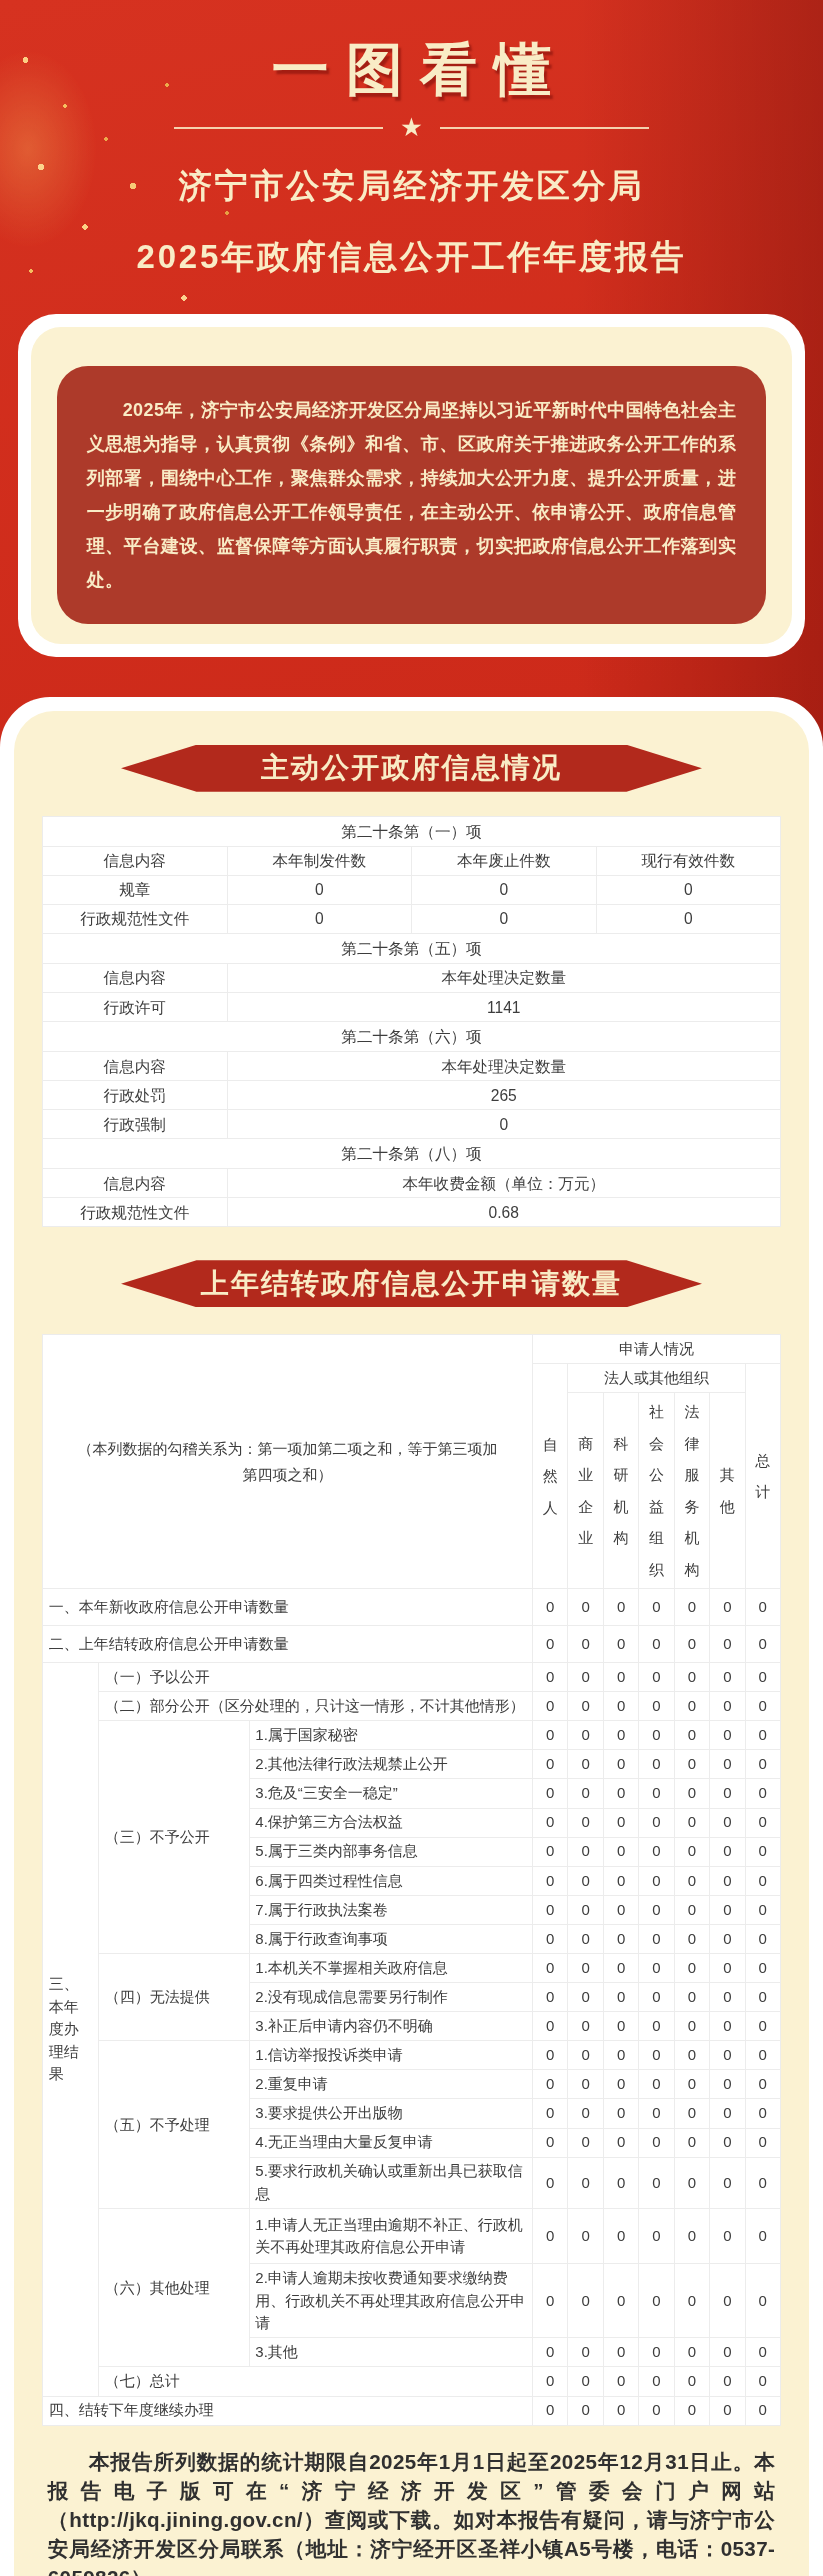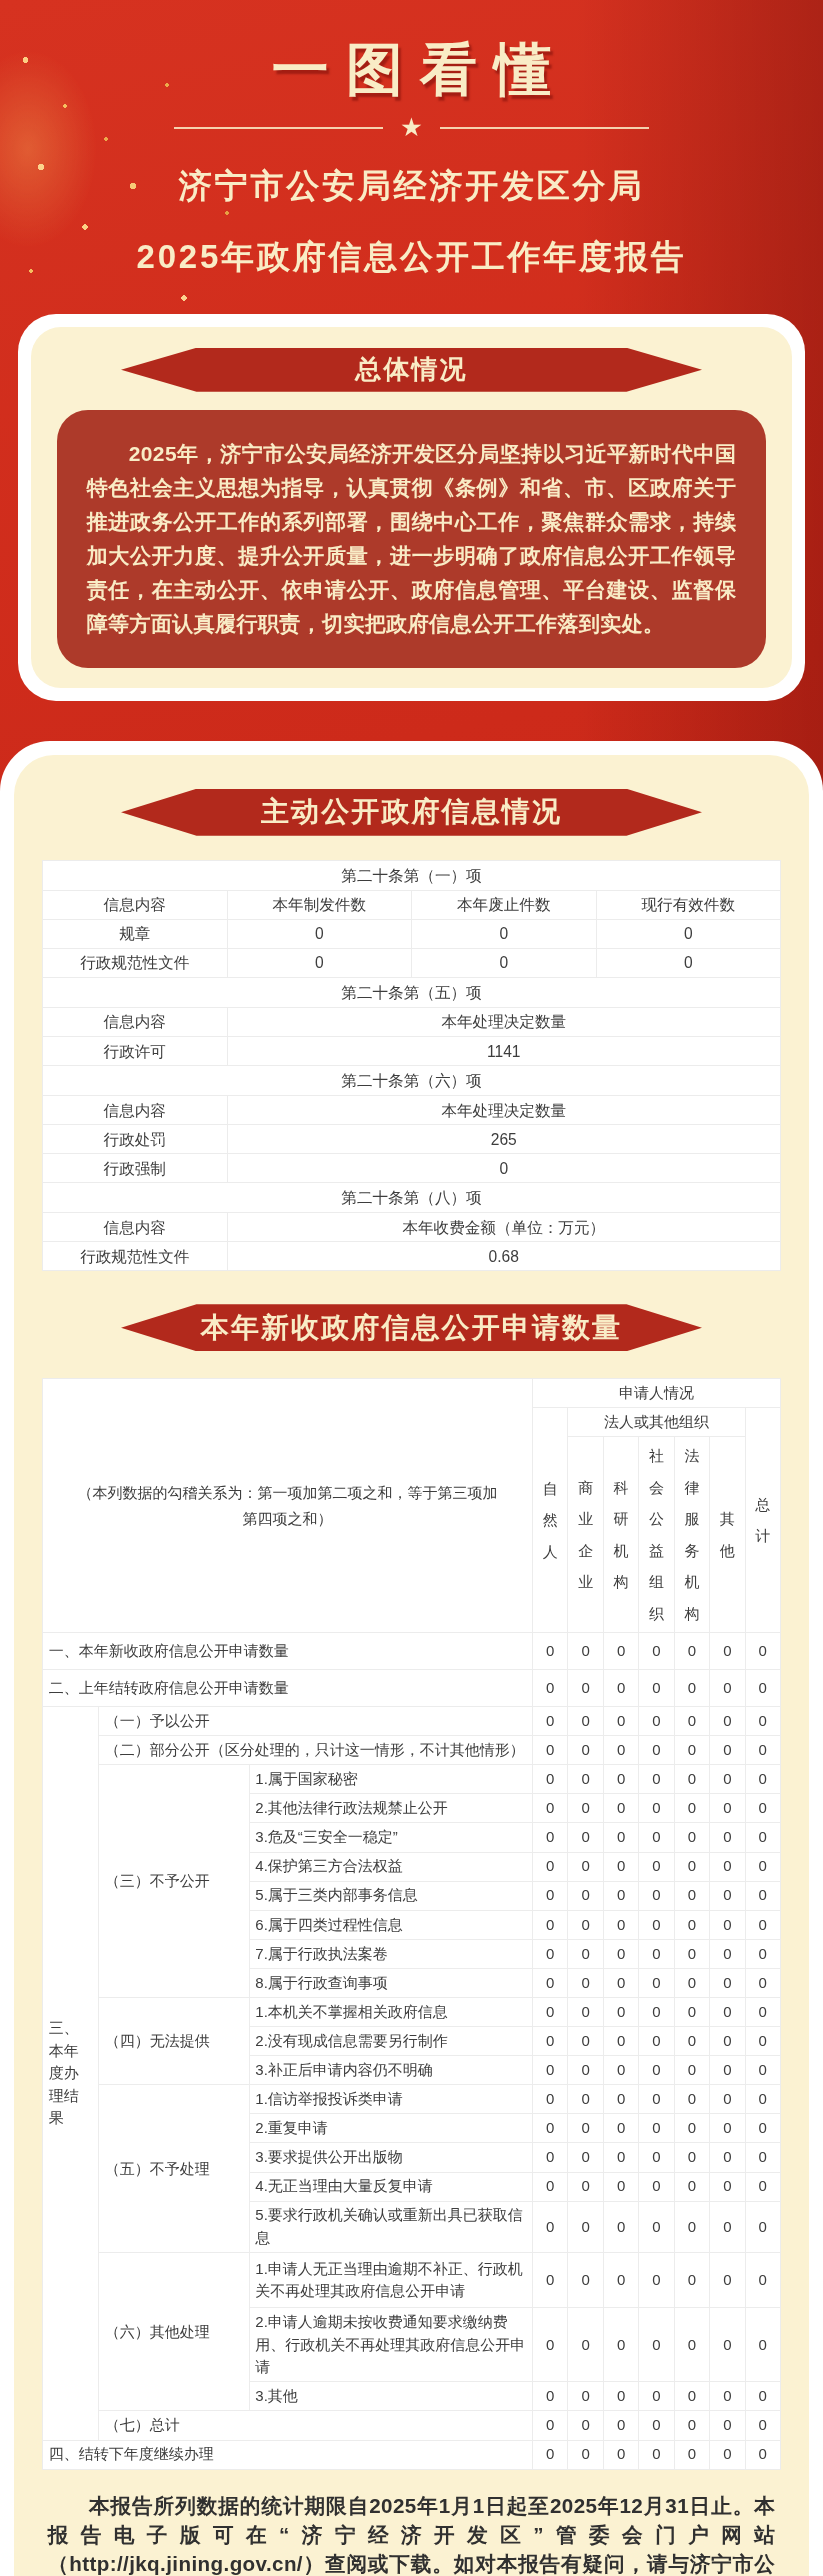--- a/index.html
+++ b/index.html
@@ -66,21 +66,21 @@
   }
   .banner span{color:var(--cream-text);font-weight:bold;font-size:28px;letter-spacing:2.1px;}
   .banner-sm{height:44px;}
   .banner-sm span{font-size:26px;}
 
   .redbox{
     margin-top:18.4px;background:var(--box-red);border-radius:31px;
     padding:27px 30px;
   }
   .redbox p{
-    color:var(--cream-text);font-size:21px;line-height:34px;font-weight:600;
+    color:var(--cream-text);font-size:18px;line-height:34px;font-weight:600;
     text-align:justify;text-indent:2em;letter-spacing:0.4px;
   }
 
   table{border-collapse:collapse;width:100%;background:#fff;color:var(--table-text);}
   td{border:0.7px solid var(--table-border);vertical-align:middle;}
 
   .t1{margin-top:24px;}
   .t1 td{font-size:15.6px;padding:3.5px 7px;text-align:center;height:27px;line-height:1.35;}
   .t1 tr.sec td{height:30px;}
 
@@ -114,23 +114,20 @@
     <span class="line"></span>
     <span class="star">★</span>
     <span class="line"></span>
   </div>
   <div class="sub">济宁市公安局经济开发区分局</div>
   <div class="sub">2025年政府信息公开工作年度报告</div>
 </header>
 
 <section class="card card1">
   <div class="card-inner">
-    <div class="banner banner-sm">
-      <span>总体情况</span>
-    </div>
     <div class="redbox">
       <p>2025年，济宁市公安局经济开发区分局坚持以习近平新时代中国特色社会主义思想为指导，认真贯彻《条例》和省、市、区政府关于推进政务公开工作的系列部署，围绕中心工作，聚焦群众需求，持续加大公开力度、提升公开质量，进一步明确了政府信息公开工作领导责任，在主动公开、依申请公开、政府信息管理、平台建设、监督保障等方面认真履行职责，切实把政府信息公开工作落到实处。</p>
     </div>
   </div>
 </section>
 
 <section class="card card2">
   <div class="card-inner">
 
     <div class="banner">
@@ -203,21 +200,21 @@
           <td colspan="3">本年收费金额（单位：万元）</td>
         </tr>
         <tr>
           <td>行政规范性文件</td>
           <td colspan="3">0.68</td>
         </tr>
       </tbody>
     </table>
 
     <div class="banner" style="margin-top:33px;">
-      <span>本年新收政府信息公开申请数量</span>
+      <span>上年结转政府信息公开申请数量</span>
     </div>
 
     <table class="t2">
       <colgroup>
         <col style="width:7.6%">
           <col style="width:20.4%">
           <col style="width:38.4%">
         <col style="width:4.8%">
           <col style="width:4.8%">
           <col style="width:4.8%">

